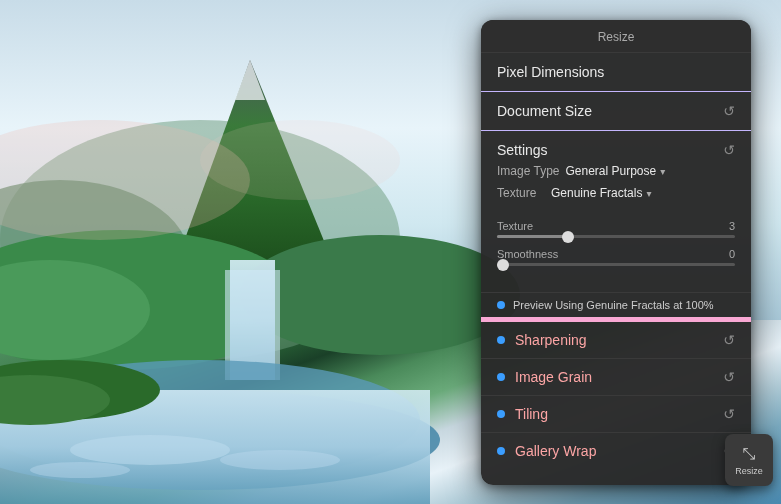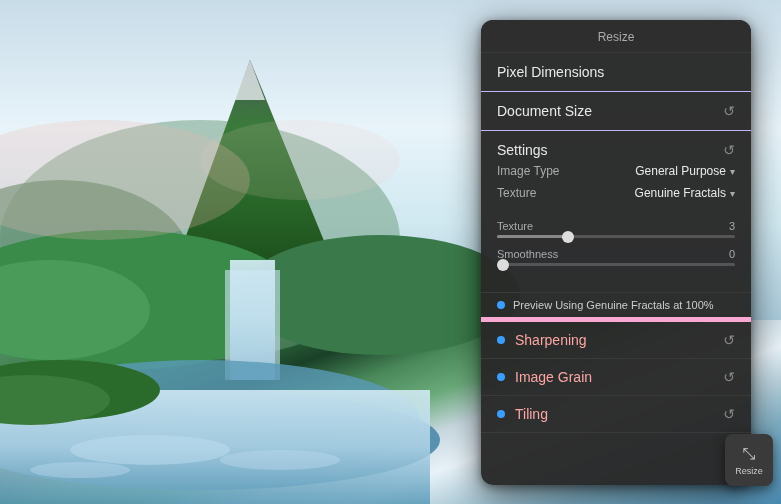--- a/index.html
+++ b/index.html
@@ -93,21 +93,20 @@
     
     .settings-expanded {
       padding: 10px 16px;
       border-bottom: 1px solid #3a3a3a;
     }
 
     .settings-row {
       display: flex;
       align-items: center;
       margin-bottom: 8px;
-      justify-content: space-between;
     }
 
     .settings-key {
       color: #aaa;
       font-size: 12px;
       margin-right: 6px;
       min-width: 48px;
     }
 
     .settings-value {
@@ -407,19 +406,26 @@
   </div>
 
   <div class="feature-item">
     <div class="feature-left">
       <div class="feature-dot"></div>
       <span class="feature-label">Tiling</span>
     </div>
     <span class="reset-icon">↺</span>
   </div>
 
+  <div class="feature-item" style="border-bottom:none;">
+    <div class="feature-left">
+      <div class="feature-dot"></div>
+      <span class="feature-label">Gallery Wrap</span>
+    </div>
+    <span class="reset-icon">↺</span>
+  </div>
 
 </div>
 
 <div class="resize-btn">
   <span class="resize-btn-icon">⤡</span>
   <span class="resize-btn-label">Resize</span>
 </div>
 
 </body></html>

